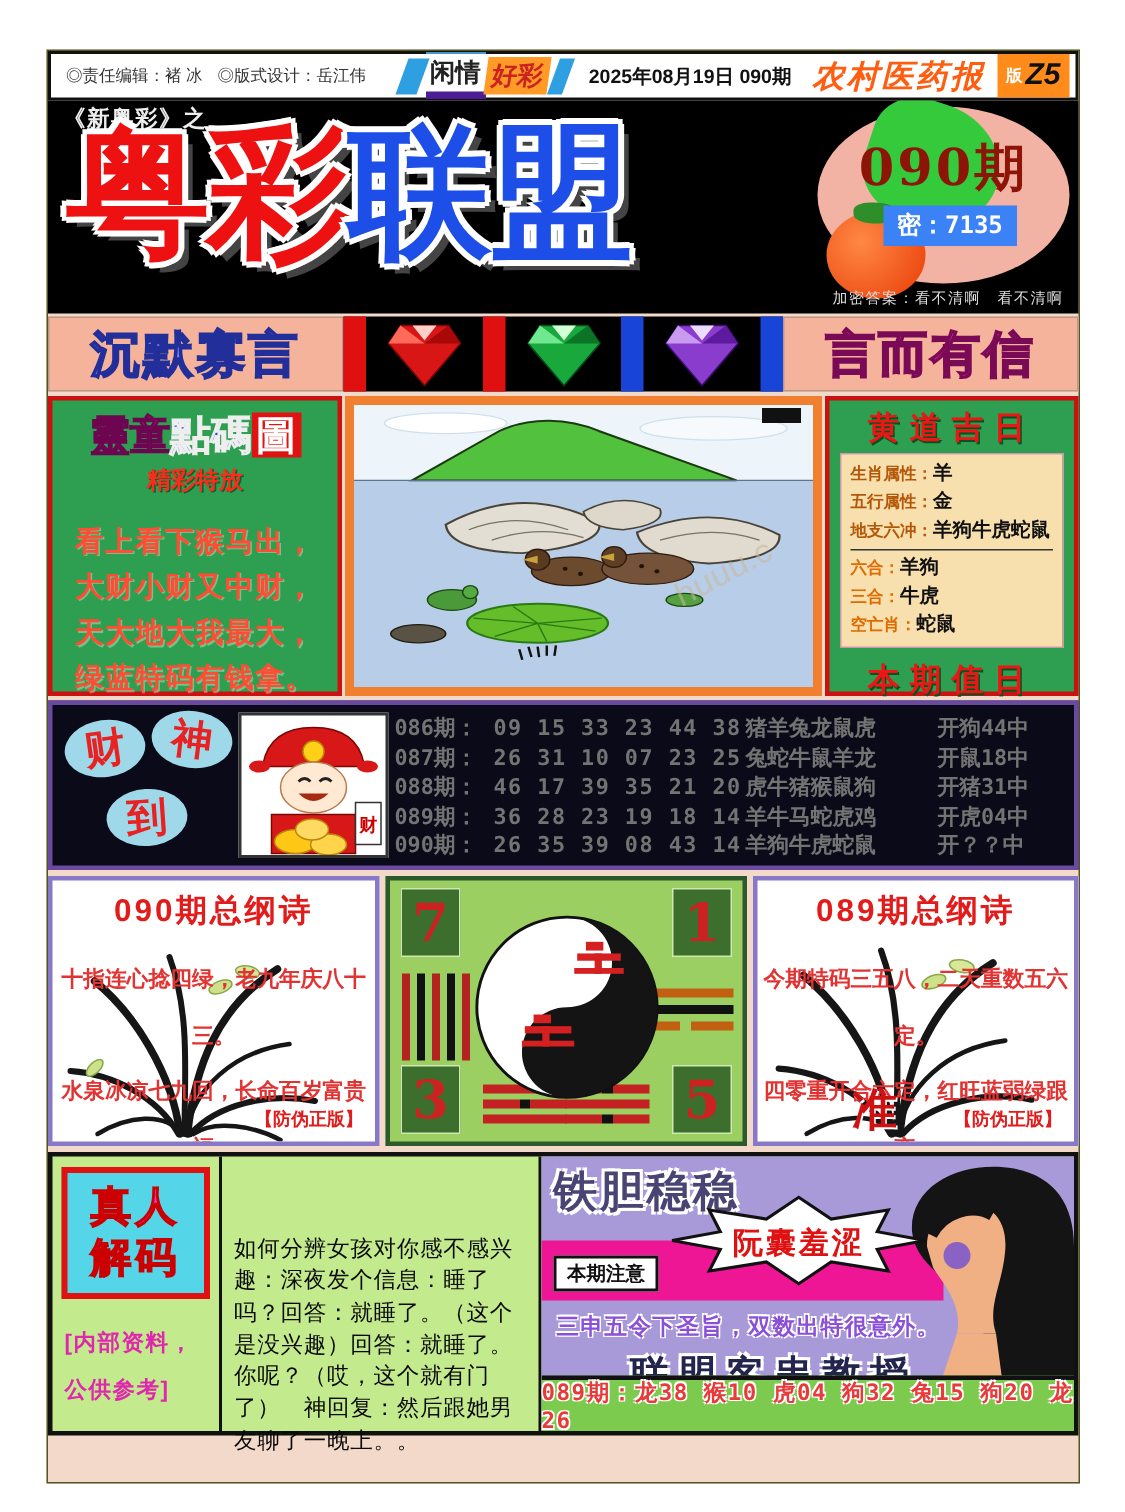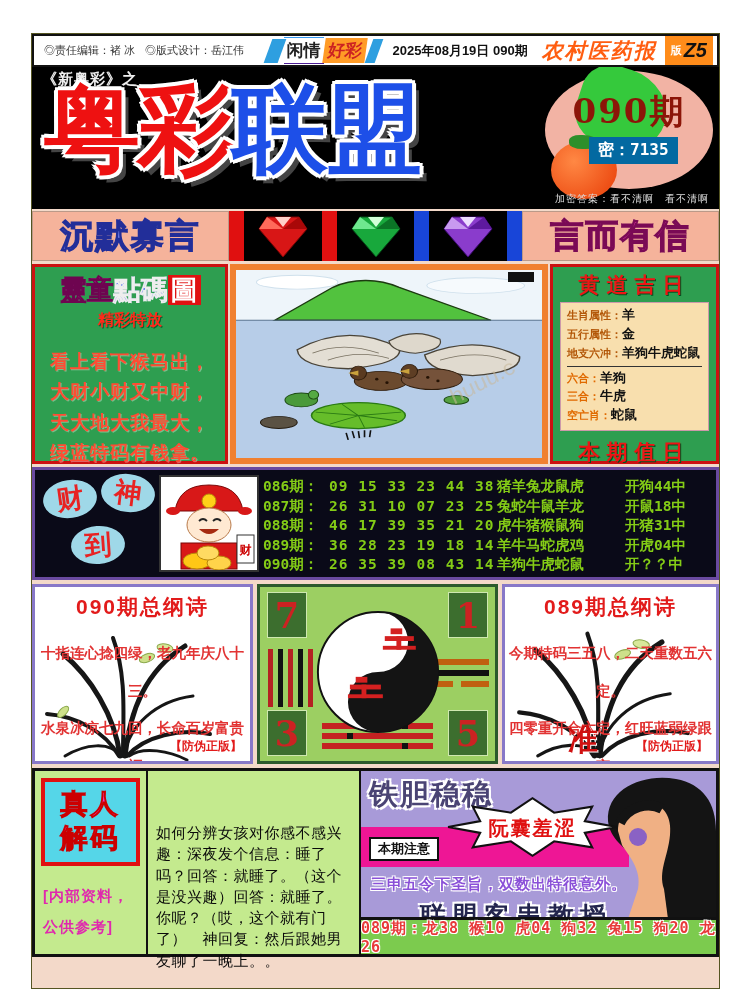--- a/index.html
+++ b/index.html
@@ -5,41 +5,41 @@
   * { margin:0; padding:0; box-sizing:border-box; }
   body { background:#fff; font-family:"Liberation Sans", sans-serif; }
   .page { position:relative; width:750px; height:1008px; margin:0 auto; background:#fff; overflow:hidden; }
   .frame { position:absolute; left:31px; top:33px; width:689px; height:956px; background:#f3d9c9; border:1px solid #552; }
 
   
   .hdr { height:33px; background:#fff; border:2px solid #111; display:flex; align-items:center; }
   .hdr-credit { font-size:11px; color:#333; margin-left:10px; white-space:nowrap; }
   .masthead { display:flex; align-items:center; margin-left:auto; }
   .mh-slant { width:14px; height:24px; background:#2e9fe0; transform:skewX(-20deg); margin-right:2px; }
-  .mh-left { font-size:17px; font-weight:bold; color:#222; padding:1px 3px; background:#fff; border-top:1px solid #39e; border-bottom:1px solid #4c1d95; }
+  .mh-left { font-size:17px; font-weight:bold; color:#222; padding:1px 3px; background:#fff; border-top:1px solid #39e; border-bottom:5px solid #4c1d95; }
   .mh-right { font-size:17px; font-weight:bold; color:#c22; background:#ff9b26; padding:1px 4px; transform:skewX(-8deg); }
   .mh-slant2 { width:10px; height:24px; background:#2e9fe0; transform:skewX(-20deg); margin-left:3px; }
   .hdr-date { font-size:13px; font-weight:bold; color:#111; margin:0 14px; white-space:nowrap; }
   .hdr-paper { font-family:"DejaVu Serif", serif; font-style:italic; font-size:21px; font-weight:bold; color:#ff5d10; letter-spacing:2px; white-space:nowrap; }
   .hdr-ed { background:#ff8c1a; display:flex; align-items:center; padding:2px 6px; margin:0 4px 0 8px; height:29px; }
   .hdr-ed .p { color:#fff; font-size:11px; font-weight:bold; margin-right:2px; }
   .hdr-ed .c { color:#111; font-size:20px; font-weight:900; font-style:italic; }
 
   
   .titleblk { position:relative; height:142px; background:#000; overflow:hidden; }
   .series { position:absolute; left:10px; top:3px; color:#eee; font-size:15px; font-weight:bold; letter-spacing:1px; }
   .bigtitle { position:absolute; left:12px; top:14px; font-size:96px; font-weight:900; line-height:1; letter-spacing:-2px;
     text-shadow:3px 3px 0 #fff,-3px -3px 0 #fff,3px -3px 0 #fff,-3px 3px 0 #fff,0 4px 0 #fff,4px 0 0 #fff,0 -4px 0 #fff,-4px 0 0 #fff,7px 7px 0 #444; }
   .bt-red { color:#ee1111; } .bt-blue { color:#1d4fe8; }
   .badge { position:absolute; right:6px; top:4px; width:168px; height:118px; background:#f2b3a4; border-radius:50%; }
   .leaf { position:absolute; left:32px; top:-2px; width:90px; height:80px; background:#35c93c; border-radius:40% 60% 55% 45%; transform:rotate(18deg); }
   .issue-badge { position:absolute; width:100%; text-align:center; top:18px; font-family:"DejaVu Serif", serif; font-size:34px; font-weight:bold; color:#8c1508; letter-spacing:2px; }
   .persimmon { position:absolute; left:6px; bottom:-10px; width:66px; height:58px; background:radial-gradient(circle at 35% 35%, #ff8844, #e83c06); border-radius:50%; }
   .persimmon:before { content:""; position:absolute; left:18px; top:-6px; width:30px; height:14px; background:#2e8f2a; border-radius:40% 60% 50% 50%; }
-  .secret { position:absolute; left:44px; top:66px; background:#0369a1; color:#fff; font-family:"DejaVu Sans Mono", monospace; font-size:16px; font-weight:bold; padding:3px 9px; }
+  .secret { position:absolute; left:44px; top:66px; background:#3b82f6; color:#fff; font-family:"DejaVu Sans Mono", monospace; font-size:16px; font-weight:bold; padding:3px 9px; }
   .encnote { position:absolute; right:10px; bottom:3px; color:#ddd; font-size:10px; letter-spacing:1px; }
 
   
   .slogrow { display:flex; height:50px; margin-top:2px; }
   .slogbox { width:197px; background:#f5b39b; border:1px solid #b98; display:flex; align-items:center; justify-content:center; }
   .slog-l { font-size:33px; font-weight:900; color:#7b86f0; -webkit-text-stroke:1.3px #222e99; letter-spacing:2px; }
   .slog-r { font-size:33px; font-weight:900; color:#f03cb4; -webkit-text-stroke:1.3px #7a0a55; letter-spacing:2px; }
   .gemstrip { flex:1; background:#000; display:flex; align-items:center; }
   .stripe { width:15px; height:100%; } .st-red { background:#e01010; } .st-blue { background:#1845d8; }
   .gemcell { flex:1; display:flex; align-items:center; justify-content:center; }
@@ -69,21 +69,21 @@
   .dutybox { margin:5px 12px; height:84px; background:#fff; border-radius:18px; display:flex; align-items:center; justify-content:center; }
 
   
   .resbar { position:relative; display:flex; height:113px; margin-top:3px; background:#0a0a18; border:3px solid #6a4aa0; }
   .cz { position:relative; width:228px; }
   .oval { position:absolute; width:54px; height:38px; background:#9fd8e8; border-radius:50%; display:flex; align-items:center; justify-content:center; color:#e82222; font-size:27px; font-weight:900; }
   .ov1 { left:8px; top:10px; transform:rotate(-8deg); }
   .ov2 { left:66px; top:4px; transform:rotate(7deg); }
   .ov3 { left:36px; top:56px; transform:rotate(-4deg); }
   .godbox { position:absolute; left:124px; top:5px; width:100px; height:97px; background:#fff; border:2px solid #333; }
-  .resrows { flex:1; padding:7px 8px 0 0; font-family:"DejaVu Sans Mono", monospace; font-size:14.5px; font-weight:bold; color:#84cc16; }
+  .resrows { flex:1; padding:7px 8px 0 0; font-family:"DejaVu Sans Mono", monospace; font-size:14.5px; font-weight:bold; color:#737373; }
   .resrow { display:flex; line-height:19.5px; white-space:nowrap; }
   .resrow .iss { width:66px; } .resrow .nums { width:168px; letter-spacing:1px; }
   .resrow .zod { width:128px; } .resrow .out { flex:1; }
 
   
   .poemrow { display:flex; height:180px; margin-top:4px; gap:4px; }
   .ppanel { position:relative; background:#fff; border:3px solid #8878c8; overflow:hidden; }
   .pp-l { width:221px; } .pp-r { flex:1; }
   .pp-title { position:relative; text-align:center; color:#e21b1b; font-size:21px; font-weight:900; letter-spacing:2px; margin-top:6px; z-index:2; }
   .pp-lines { position:relative; z-index:2; color:#e23333; font-size:14.5px; font-weight:bold; text-align:center; margin-top:14px; line-height:2.6; }

